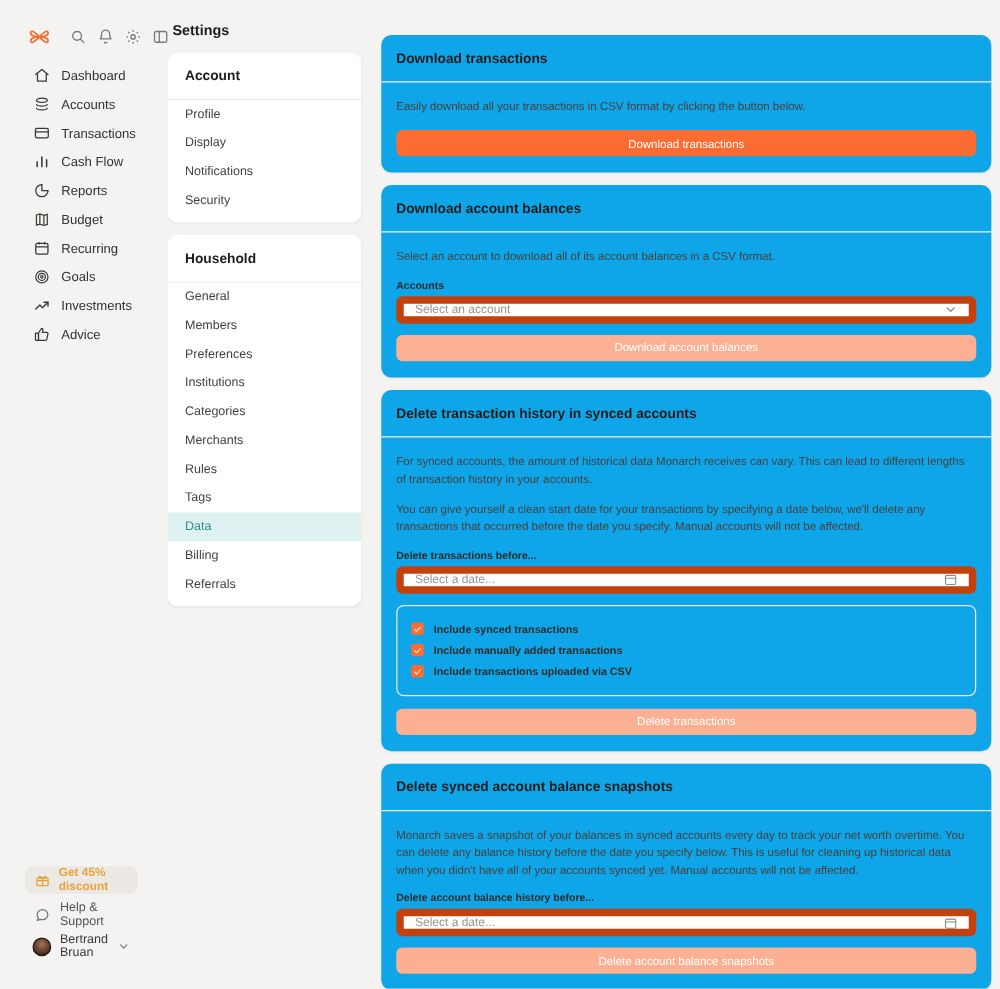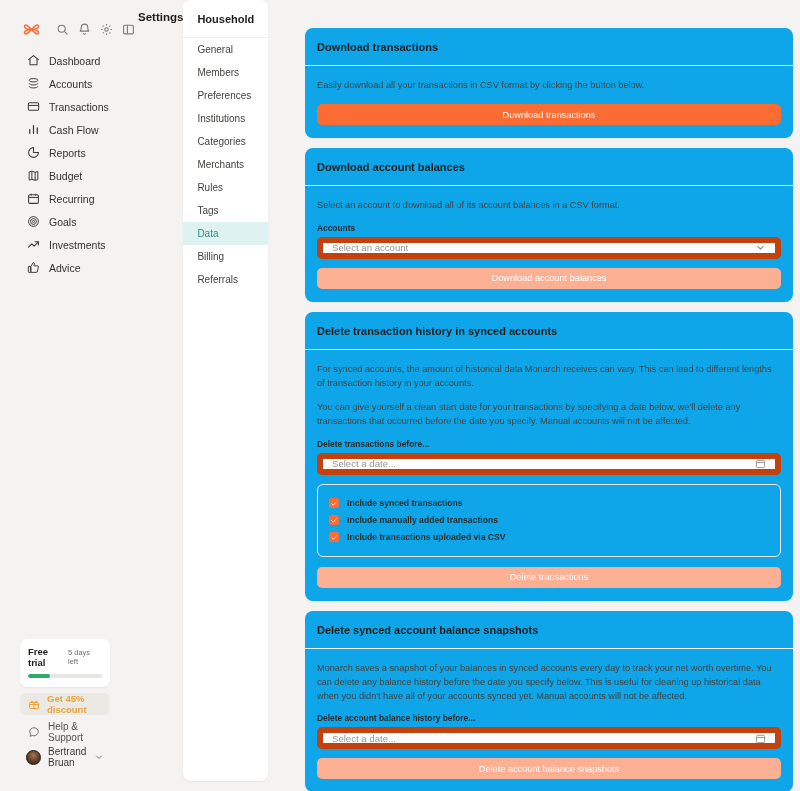--- a/index.html
+++ b/index.html
@@ -77,22 +77,22 @@
     background: radial-gradient(circle at 50% 35%, #a4775a 0%, #6d4630 45%, #2a1c14 100%);
     border: 1px solid #1d1612;
   }
   .user-name { font-size: 10px; color: #3b3936; flex: 1 1 auto; }
   .user-chev { width: 10px; height: 10px; color: #76746f; }
   .user-chev svg { width: 10px; height: 10px; display: block; }
 
   
   .settings-col {
     width: 165px; flex: 0 0 165px;
-    display: flex; 
-    padding: 0 6px 0 4px;
+    display: flex; flex-direction: column;
+    padding: 8px 6px 0 4px;
   }
   .page-title {
     height: 34px; display: flex; align-items: center;
     font-size: 11.5px; font-weight: bold; color: #1d1c1a;
     padding-left: 4px;
   }
   .menu-card {
     background: #fff; border-radius: 8px; margin-bottom: 10px;
     box-shadow: 0 1px 2px rgba(0,0,0,.05);
     overflow: hidden; padding-bottom: 6px;
@@ -302,29 +302,20 @@
               <path d="M7 21V10l4.5-7c1.5 0 2.3 1 2 2.5L12.8 9H19a2 2 0 0 1 2 2.4l-1.6 7A2.5 2.5 0 0 1 17 21Z"></path>
               <rect x="2.5" y="10" width="4.5" height="11" rx="1.2"></rect>
             </svg>
           </span>
         <span>Advice</span>
       </div>
     </div>
 
     <div class="sb-spacer"></div>
 
-    <div class="trial-card">
-      <div class="trial-row">
-        <span class="trial-title">Free trial</span>
-        <span class="trial-days">5 days left</span>
-      </div>
-      <div class="trial-bar">
-        <div class="trial-fill" id="trial-fill" style="width: 30%;"></div>
-      </div>
-    </div>
 
     <div class="discount">
       <span class="discount-ic">
         <svg viewBox="0 0 24 24" fill="none" stroke="currentColor" stroke-width="2">
             <rect x="3" y="9" width="18" height="12" rx="1.5"></rect>
             <line x1="3" y1="13" x2="21" y2="13"></line>
             <line x1="12" y1="9" x2="12" y2="21"></line>
             <path d="M12 9C10 6 5 5.5 6 8.2c.5 1.4 4 .8 6 .8Z"></path>
             <path d="M12 9c2-3 7-3.5 6-0.8-.5 1.4-4 .8-6 .8Z"></path>
           </svg>
@@ -348,20 +339,27 @@
         <svg viewBox="0 0 24 24" fill="none" stroke="currentColor" stroke-width="2.3" stroke-linecap="round" stroke-linejoin="round">
             <polyline points="6,9.5 12,15.5 18,9.5"></polyline>
           </svg>
       </span>
     </div>
   </div>
 
   <div class="settings-col">
     <div class="page-title">Settings</div>
 
+    <div class="menu-card">
+      <div class="menu-head">Account</div>
+      <div class="menu-item">Profile</div>
+      <div class="menu-item">Display</div>
+      <div class="menu-item">Notifications</div>
+      <div class="menu-item">Security</div>
+    </div>
 
     <div class="menu-card">
       <div class="menu-head">Household</div>
       <div class="menu-item">General</div>
       <div class="menu-item">Members</div>
       <div class="menu-item">Preferences</div>
       <div class="menu-item">Institutions</div>
       <div class="menu-item">Categories</div>
       <div class="menu-item">Merchants</div>
       <div class="menu-item">Rules</div>

